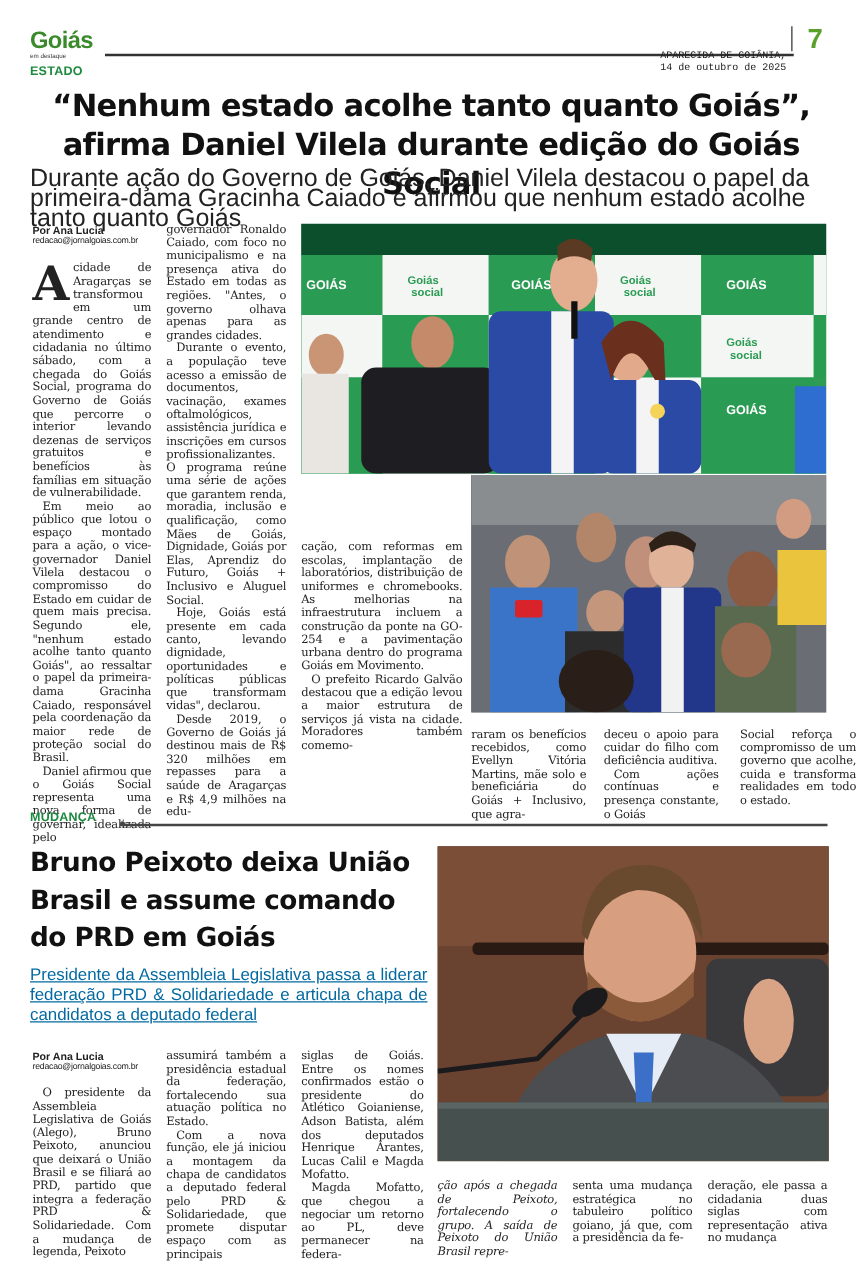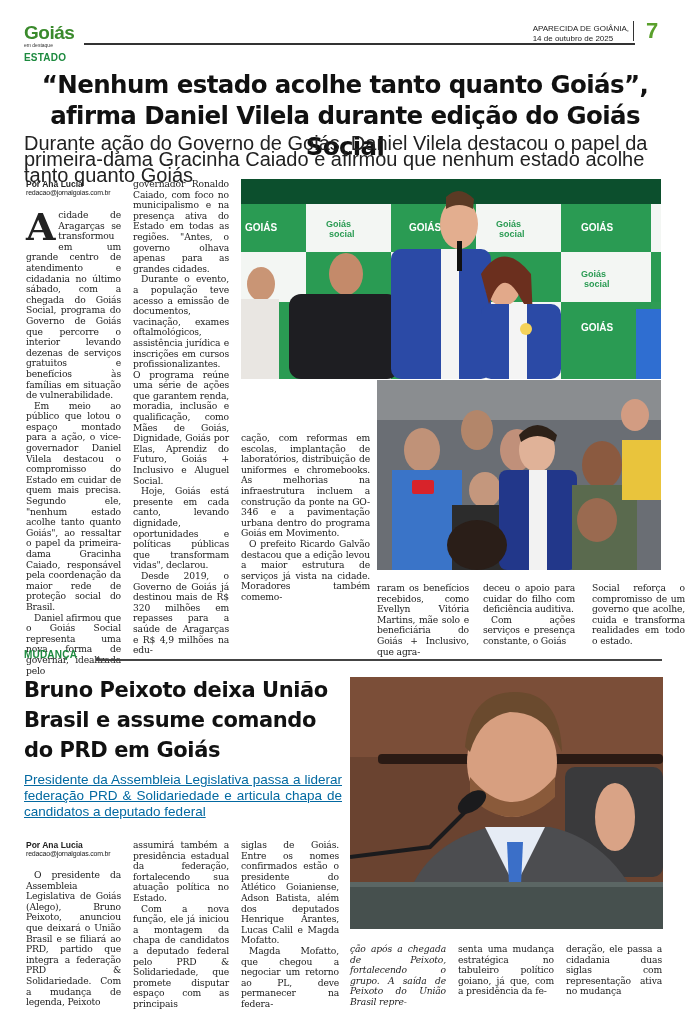--- a/index.html
+++ b/index.html
@@ -6,21 +6,21 @@
   html, body { width: 687px; height: 1024px; background: #ffffff; overflow: hidden; }
   body { position: relative; font-family: "DejaVu Serif", serif; color: #1a1a1a; }
 
   .abs { position: absolute; }
 
   
   .logo { left: 24px; top: 24px; width: 58px; height: 26px; }
   .logo-word { font-family: "Liberation Sans", sans-serif; font-weight: 900; font-size: 19px; color: #3a8a2c; letter-spacing: -0.5px; line-height: 18px; }
   .logo-sub { font-family: "Liberation Sans", sans-serif; font-size: 5px; color: #333; line-height: 6px; }
   .header-line { left: 84px; top: 43px; width: 551px; height: 1.5px; background: #333; }
-  .dateline { right: 58px; top: 24px; text-align: left; font-family: Liberation Sans, sans-serif; font-size: 8px; line-height: 10px; color: #222; }
+  .dateline { right: 58px; top: 40px; text-align: left; font-family: Liberation Mono, monospace; font-size: 8px; line-height: 10px; color: #222; }
   .date-sep { left: 633px; top: 21px; width: 1px; height: 20px; background: #333; }
   .page-num { left: 646px; top: 18px; font-family: "Liberation Sans", sans-serif; font-weight: bold; font-size: 22px; color: #5aa02c; line-height: 26px; }
 
   .section-tag { font-family: "Liberation Sans", sans-serif; font-weight: bold; font-size: 10px; color: #1d8a3f; letter-spacing: 0.2px; }
 
   
   .h1 { left: 20px; top: 69px; width: 650px; text-align: center; font-family: "DejaVu Sans", sans-serif; font-weight: bold; font-size: 24.5px; line-height: 31px; color: #111; letter-spacing: -0.6px; }
   .sub1 { left: 24px; top: 135px; width: 645px; font-family: "Liberation Sans", sans-serif; font-size: 20px; line-height: 16px; color: #222; }
 
   .byline { font-family: "Liberation Sans", sans-serif; font-weight: bold; font-size: 8.5px; color: #222; }
@@ -149,30 +149,30 @@
     <rect x="195" y="105" width="65" height="85" fill="#5a6a4e"></rect>
     <ellipse cx="220" cy="140" rx="20" ry="22" fill="#9a6a50"></ellipse>
     <rect x="245" y="60" width="39" height="60" fill="#e9c43c"></rect>
     <ellipse cx="258" cy="35" rx="14" ry="16" fill="#d29c82"></ellipse>
     <rect x="35" y="100" width="22" height="14" rx="2" fill="#d8232a"></rect>
     <ellipse cx="100" cy="165" rx="30" ry="25" fill="#2a1e18"></ellipse>
   </svg>
 </div>
 
 <div class="abs col" style="left:241px; top:433px; width:129px;">
-  <p class="noindent">cação, com reformas em escolas, implantação de laboratórios, distribuição de uniformes e chromebooks. As melhorias na infraestrutura incluem a construção da ponte na GO-346 e a pavimentação urbana dentro do programa Goiás em Movimento.</p>
+  <p class="noindent">cação, com reformas em escolas, implantação de laboratórios, distribuição de uniformes e chromebooks. As melhorias na infraestrutura incluem a construção da ponte na GO-254 e a pavimentação urbana dentro do programa Goiás em Movimento.</p>
   <p>O prefeito Ricardo Galvão destacou que a edição levou a maior estrutura de serviços já vista na cidade. Moradores também comemo-</p>
 </div>
 
 <div class="abs col" style="left:377px; top:583px; width:92px;">
   <p class="noindent">raram os benefícios recebidos, como Evellyn Vitória Martins, mãe solo e beneficiária do Goiás + Inclusivo, que agra-</p>
 </div>
 <div class="abs col" style="left:483px; top:583px; width:92px;">
   <p class="noindent">deceu o apoio para cuidar do filho com deficiência auditiva.</p>
-  <p>Com ações serviços e presença constante, o Goiás</p>
+  <p>Com ações contínuas e presença constante, o Goiás</p>
 </div>
 <div class="abs col" style="left:592px; top:583px; width:93px;">
   <p class="noindent">Social reforça o compromisso de um governo que acolhe, cuida e transforma realidades em todo o estado.</p>
 </div>
 
 <div class="abs section-tag" style="left:24px; top:649px;">MUDANÇA</div>
 <div class="abs" style="left:96px; top:659px; width:566px; height:1.5px; background:#444;"></div>
 <div class="abs" style="left:96px; top:657px; width:4px; height:4px; background:#444; border-radius:2px;"></div>
 
 <h2 class="abs" style="left:24px; top:675px; width:320px; font-family:'DejaVu Sans', sans-serif; font-weight:bold; font-size:21px; line-height:30px; color:#111; letter-spacing:-0.4px;">Bruno Peixoto deixa União Brasil e assume comando do PRD em Goiás</h2>

